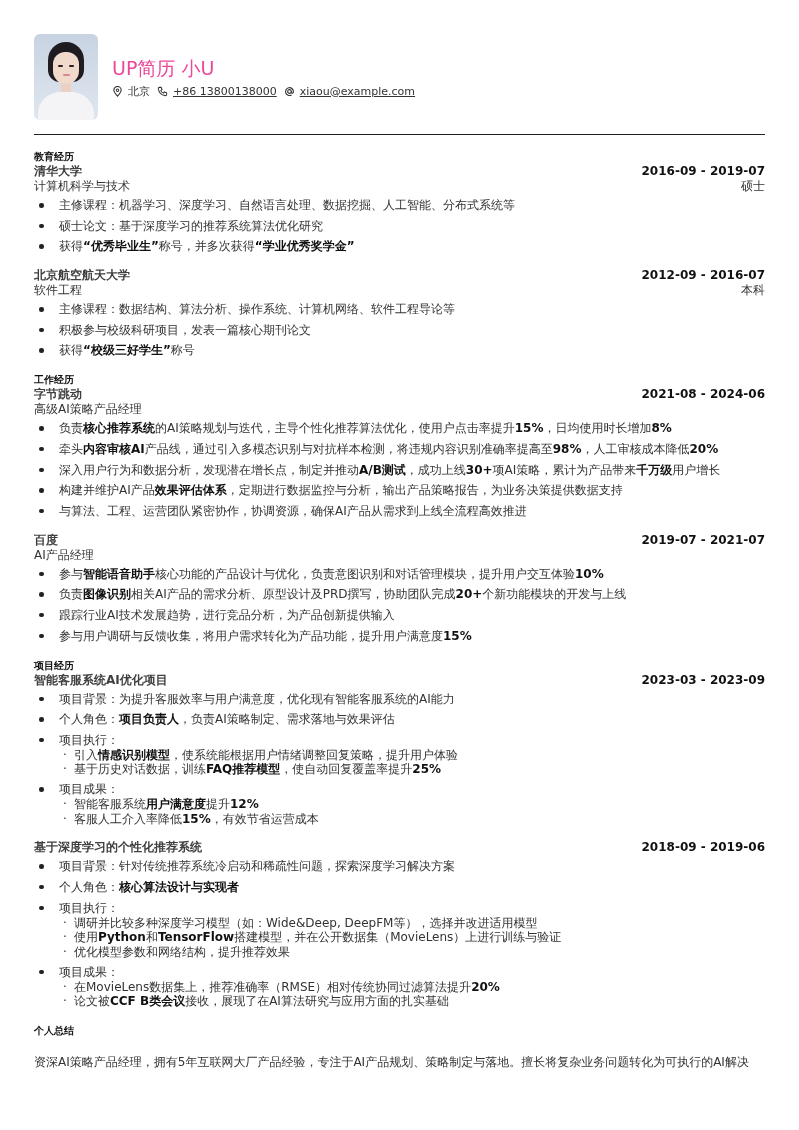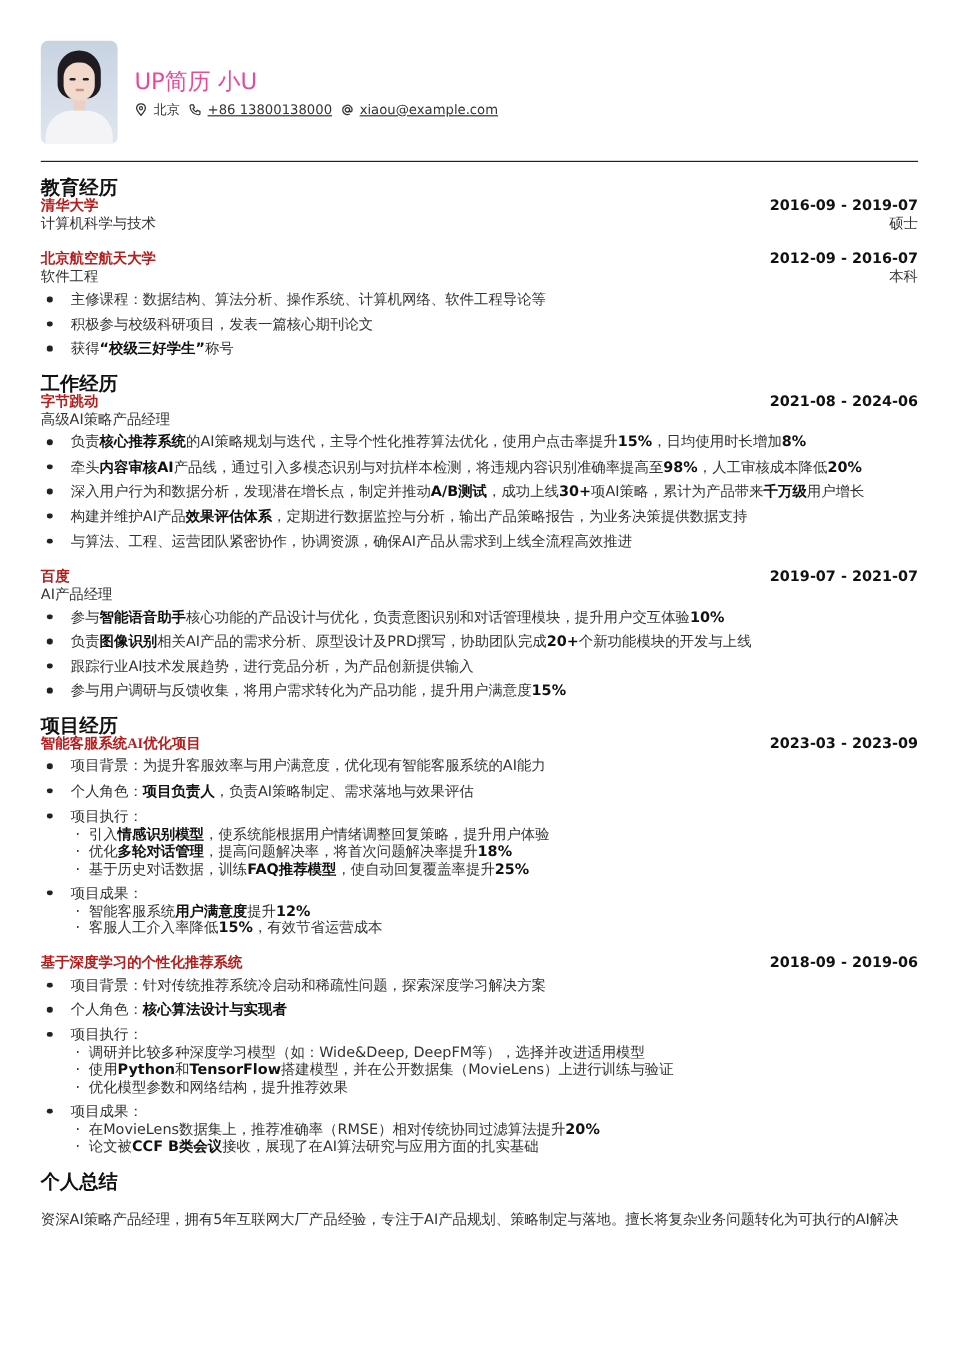--- a/index.html
+++ b/index.html
@@ -24,24 +24,24 @@
   .photo .eye1 { left: 24px; } .photo .eye2 { left: 35px; }
   .hinfo { margin-left: 14px; }
   .name { font-size: 19px; font-weight: 500; color: #ec4899; line-height: 24px; margin-bottom: 4px; }
   .contacts { display: flex; align-items: center; font-size: 11px; color: #333; }
   .contacts .ci { display: flex; align-items: center; margin-right: 7px; }
   .contacts .ico { width: 11px; height: 11px; margin-right: 5px; display: inline-block; }
   .contacts a { color: #333; text-decoration: underline; }
   .divider { height: 0; border-top: 1.5px solid #222; margin-top: 14px; }
 
   .section { margin-top: 14px; }
-  .sec-title { font-size: 16px; font-weight: bold; color: #111; line-height: 15px; }
+  .sec-title { font-size: 10px; font-weight: bold; color: #111; line-height: 15px; }
   .entry { margin-bottom: 14px; }
   .erow { display: flex; justify-content: space-between; line-height: 15px; }
-  .etitle { font-weight: bold; color: #b91c1c; font-family: Liberation Serif, serif; }
+  .etitle { font-weight: bold; color: #404040; }
   .edate { font-weight: bold; color: #111; }
   .esub { color: #333; }
   ul.bul { margin: 3px 0 0 0; padding: 0; list-style: none; }
   ul.bul > li { position: relative; padding-left: 25px; line-height: 16px; margin-bottom: 4.6px; color: #333; }
   ul.bul > li::before { content: ""; position: absolute; left: 5px; top: 6px; width: 4.5px; height: 4.5px; border-radius: 50%; background: #222; }
   ul.sub { margin: 0; padding: 0; list-style: none; }
   ul.sub > li { position: relative; padding-left: 15px; line-height: 14.5px; color: #333; }
   ul.sub > li::before { content: "·"; position: absolute; left: 4px; top: 0; color: #333; }
   b { color: #111; }
   .summary { color: #333; line-height: 16px; margin-top: 16px; white-space: nowrap; }
@@ -93,20 +93,25 @@
     <div id="edu-entries">
         <div class="entry">
           <div class="erow">
             <span class="etitle">清华大学</span>
             <span class="edate">2016-09 - 2019-07</span>
           </div>
           <div class="erow">
             <span class="esub">计算机科学与技术</span>
             <span class="esub">硕士</span>
           </div>
+          <ul class="bul">
+            <li><span>主修课程：机器学习、深度学习、自然语言处理、数据挖掘、人工智能、分布式系统等</span></li>
+            <li><span>硕士论文：基于深度学习的推荐系统算法优化研究</span></li>
+            <li><span>获得</span><b>“优秀毕业生”</b><span>称号，并多次获得</span><b>“学业优秀奖学金”</b></li>
+          </ul>
         </div>
         <div class="entry">
           <div class="erow">
             <span class="etitle">北京航空航天大学</span>
             <span class="edate">2012-09 - 2016-07</span>
           </div>
           <div class="erow">
             <span class="esub">软件工程</span>
             <span class="esub">本科</span>
           </div>
@@ -162,21 +167,20 @@
         <div class="entry">
           <div class="erow">
             <span class="etitle">智能客服系统AI优化项目</span>
             <span class="edate">2023-03 - 2023-09</span>
           </div>
           <ul class="bul">
             <li><span>项目背景：为提升客服效率与用户满意度，优化现有智能客服系统的AI能力</span></li>
             <li><span>个人角色：</span><b>项目负责人</b><span>，负责AI策略制定、需求落地与效果评估</span></li>
             <li><span>项目执行：</span><ul class="sub">
                 <li><span>引入</span><b>情感识别模型</b><span>，使系统能根据用户情绪调整回复策略，提升用户体验</span></li>
-                <li><span>优化</span><b>多轮对话管理</b><span>，提高问题解决率，将首次问题解决率提升</span><b>18%</b></li>
                 <li><span>基于历史对话数据，训练</span><b>FAQ推荐模型</b><span>，使自动回复覆盖率提升</span><b>25%</b></li>
               </ul></li>
             <li><span>项目成果：</span><ul class="sub">
                 <li><span>智能客服系统</span><b>用户满意度</b><span>提升</span><b>12%</b></li>
                 <li><span>客服人工介入率降低</span><b>15%</b><span>，有效节省运营成本</span></li>
               </ul></li>
           </ul>
         </div>
         <div class="entry">
           <div class="erow">

